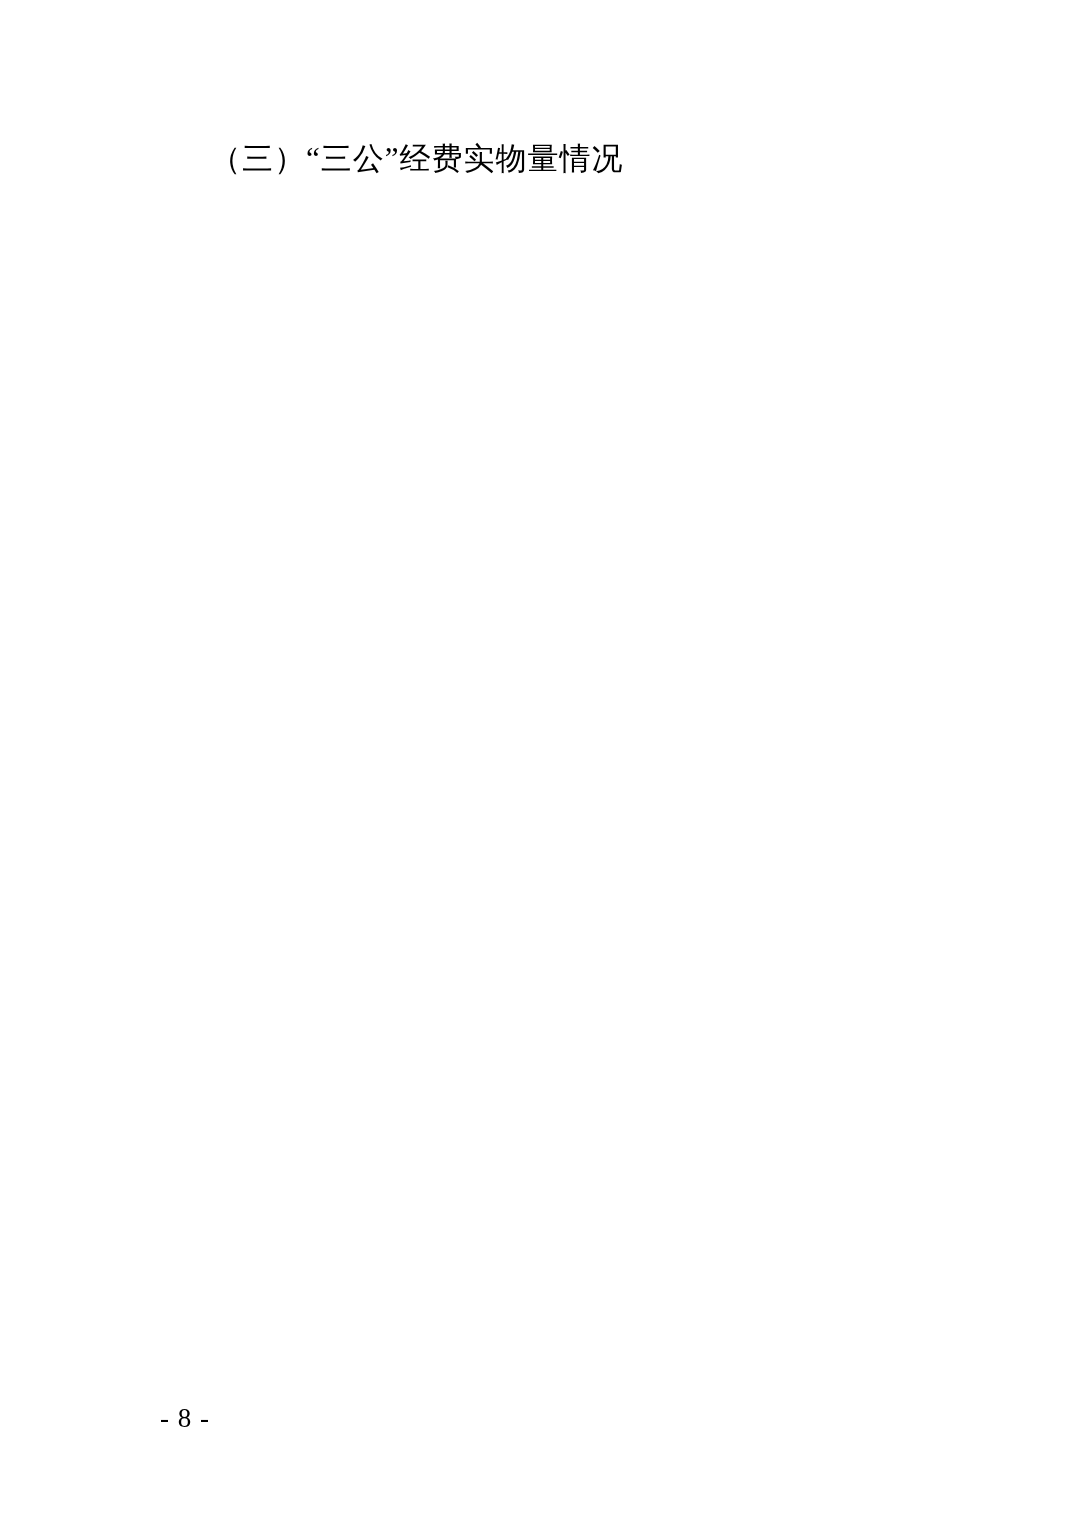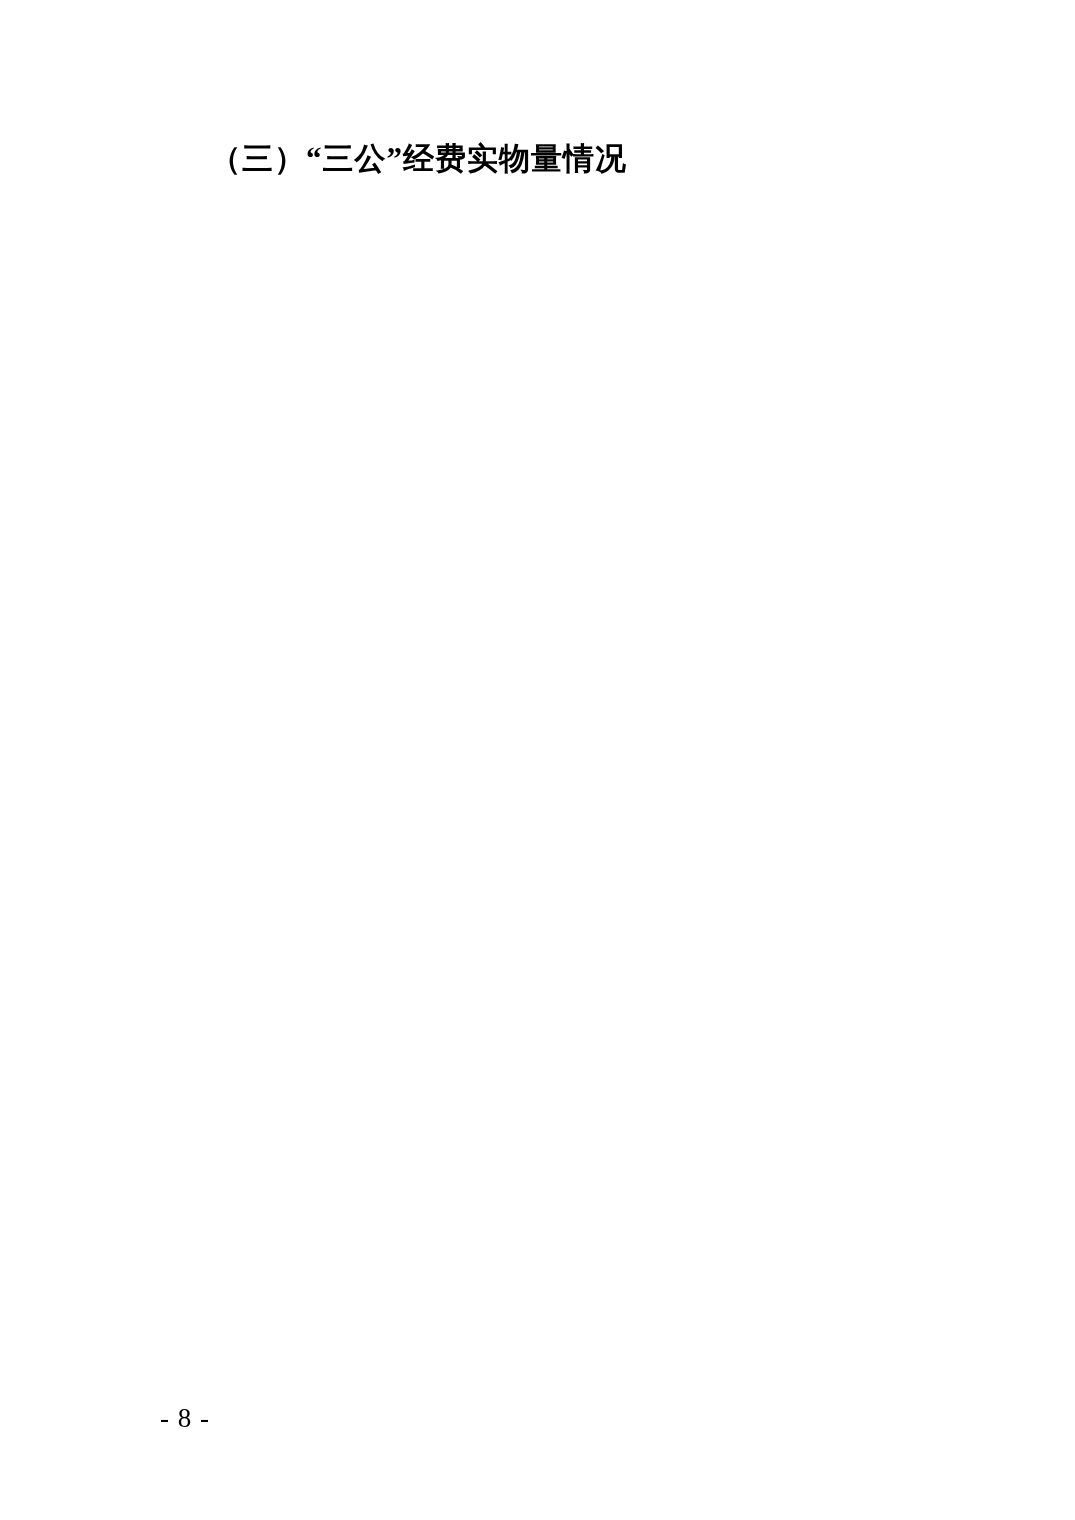--- a/index.html
+++ b/index.html
@@ -26,21 +26,21 @@
     letter-spacing: 1px;
     text-align: justify;
     text-justify: inter-character;
   }
   .content p {
     margin: 0;
     padding: 0;
     text-indent: 2em;
   }
   .content p.heading {
-    font-weight: bold;
+    font-weight: normal;
   }
   .footer {
     position: absolute;
     left: 160px;
     top: 1403px;
     font-size: 27px;
     letter-spacing: 1px;
     color: #000000;
   }
 </style>

